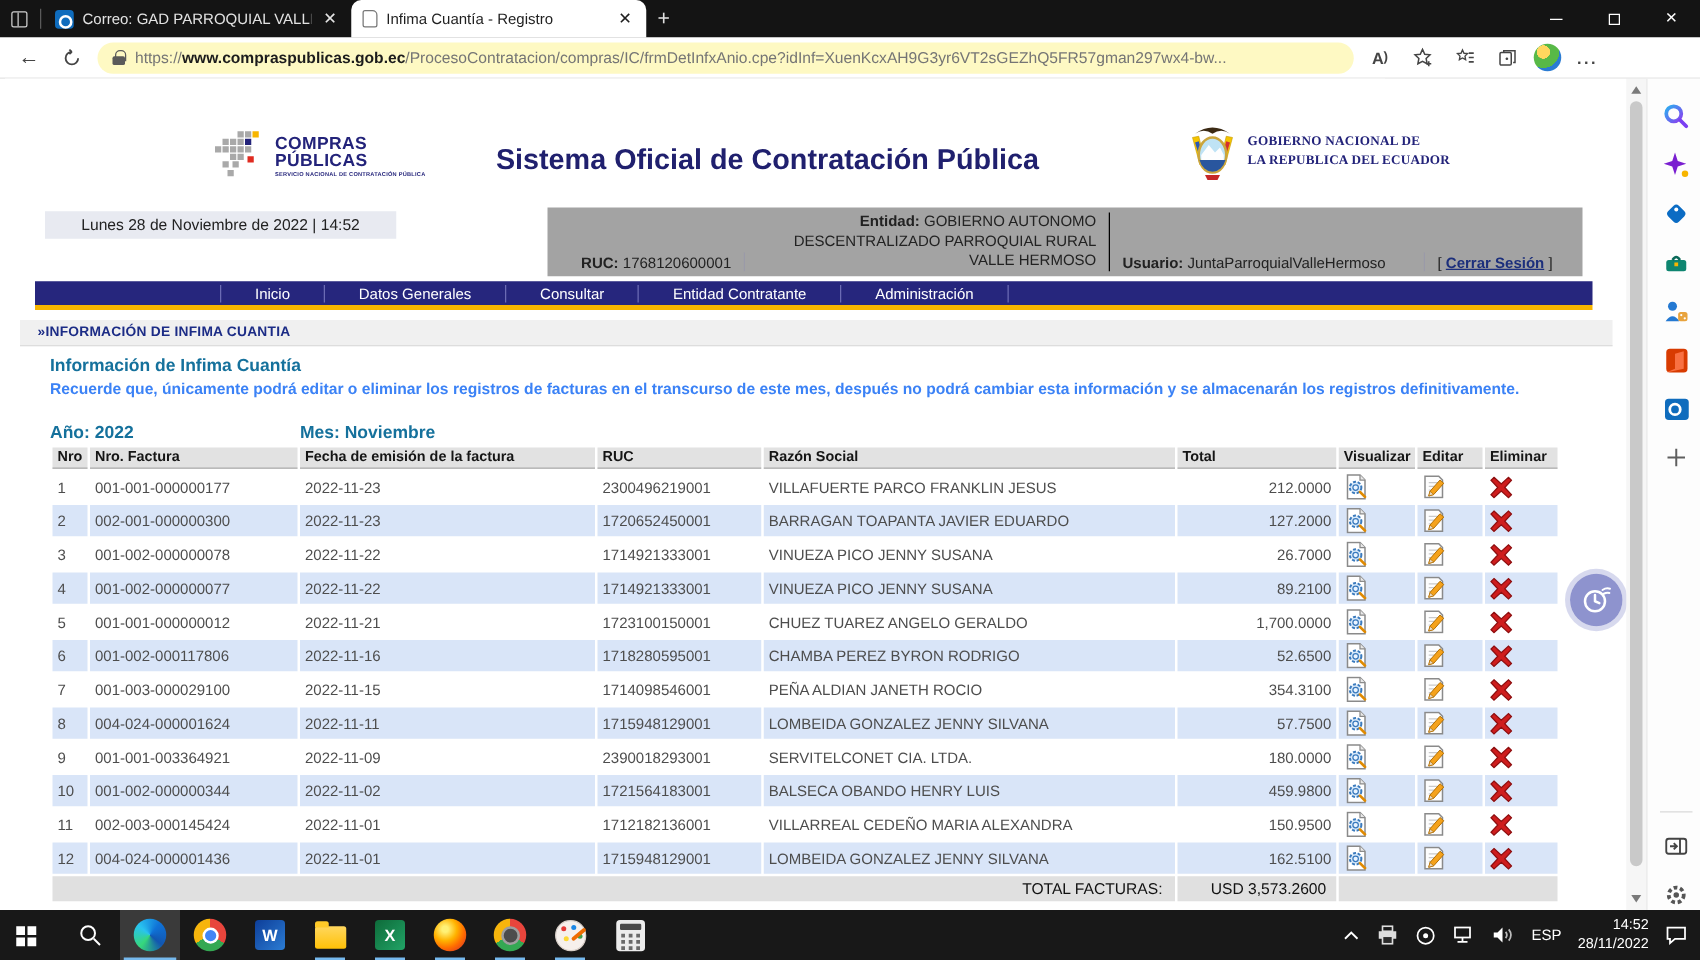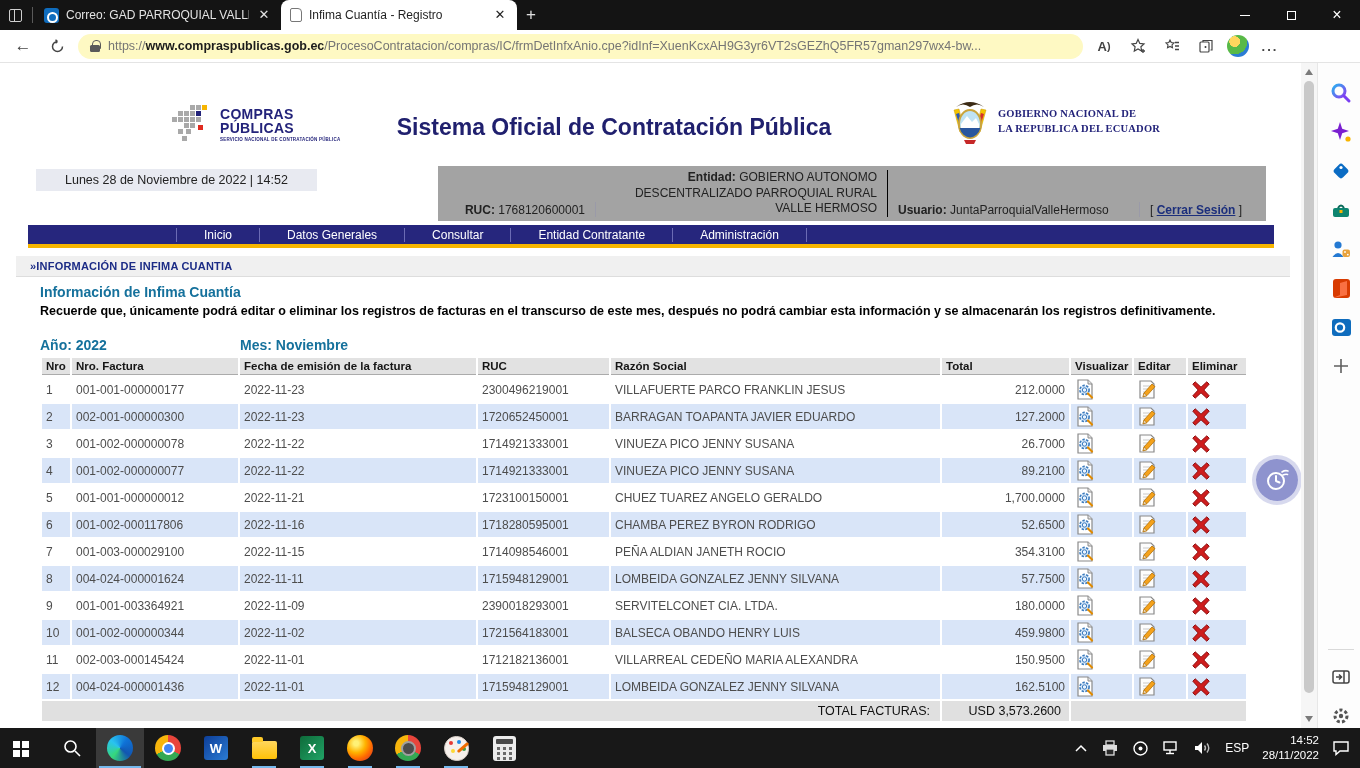--- a/index.html
+++ b/index.html
@@ -69,21 +69,21 @@
 
   
   .mainnav{position:absolute;left:24px;top:162px;width:1246px;height:19px;background:#26267d;display:flex;align-items:center;padding-left:148px;color:#fff;font-size:12px}
   .nav-item{padding:0 27px;display:flex;align-items:center;border-left:1px solid #6b6bb4}
   .nav-item:last-child{border-right:1px solid #6b6bb4}
   .goldbar{position:absolute;left:24px;top:181px;width:1246px;height:4px;background:#f7b500}
 
   
   .crumb{position:absolute;left:12px;top:193px;width:1274px;height:21px;background:#f0f0f0;border-bottom:1px solid #ddd;display:flex;align-items:center;padding-left:14px;font-size:11px;font-weight:700;color:#1c2c86;letter-spacing:.2px}
   .sec-title{position:absolute;left:36px;top:221px;font-size:14px;font-weight:700;color:#15719c}
-  .warning{position:absolute;left:36px;top:240px;width:1228px;font-size:12.5px;font-weight:700;color:#000000;line-height:1.3}
+  .warning{position:absolute;left:36px;top:240px;width:1228px;font-size:12.5px;font-weight:700;color:#3b82f6;line-height:1.3}
   .yr{position:absolute;left:36px;top:274px;font-size:14px;font-weight:700;color:#15719c}
   .mo{position:absolute;left:236px;top:274px;font-size:14px;font-weight:700;color:#15719c}
 
   
   .tablewrap{position:absolute;left:36px;top:293px}
   table.inv{border-collapse:separate;border-spacing:2px;table-layout:fixed;width:1208px}
   table.inv th{background:#e2e2e2;border-bottom:1px solid #ababab;font-size:11.5px;font-weight:700;color:#151515;text-align:left;padding:2px 4px;height:17px;white-space:nowrap;overflow:hidden}
   table.inv td{font-size:12px;color:#4d4d4d;padding:0 4px;height:25px;white-space:nowrap;overflow:hidden;background:#fff}
   table.inv tr.alt td{background:#d9e5f8}
   td.c-total,th.h-total{}

